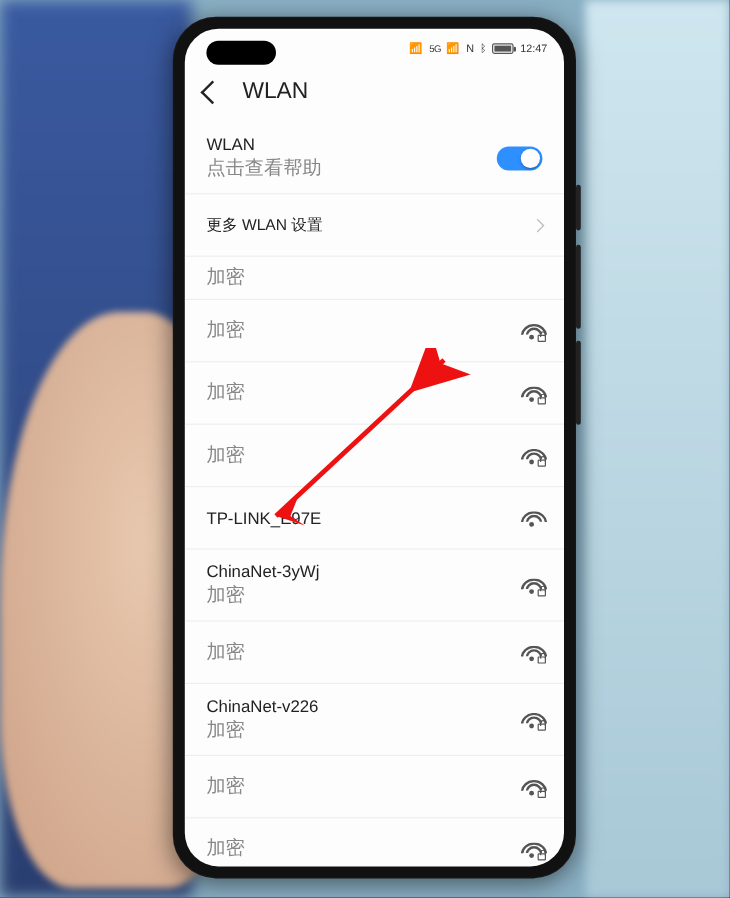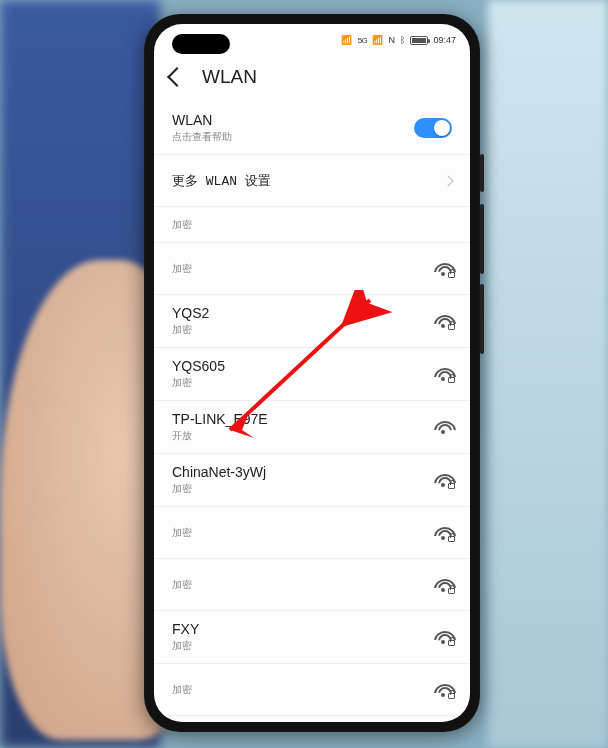--- a/index.html
+++ b/index.html
@@ -84,21 +84,21 @@
     padding: 10px 18px;
     border-bottom: 1px solid #eee;
     display: flex;
     align-items: center;
     position: relative;
     min-height: 52px;
   }
   .row.small { min-height: 36px; padding-top:6px; padding-bottom:6px; }
   .col { flex:1; display:flex; flex-direction:column; gap:2px; }
   .ssid { font-size: 14px; color:#222; }
-  .sub { font-size: 10px; color:#888; }
+  .sub { font-size: 16px; color:#888; }
   .chevron {
     width: 8px; height: 8px;
     border-right: 1.5px solid #bbb;
     border-bottom: 1.5px solid #bbb;
     transform: rotate(-45deg);
   }
   .toggle {
     width: 38px; height: 20px; background:#2e8fff; border-radius:10px; position:relative;
   }
   .toggle::after {
@@ -149,41 +149,41 @@
   <div class="screen">
     <div class="punch"></div>
 
     <div class="statusbar">
       <span class="sb-sig"></span>
       <span class="sb-nfc">5G</span>
       <span class="sb-sig"></span>
       <span>N</span>
       <span style="font-size:9px;">ᛒ</span>
       <span class="sb-batt"></span>
-      <span>09:47</span>
+      <span>12:47</span>
     </div>
 
     <div class="header">
       <div class="back-arrow"></div>
       <div class="title">WLAN</div>
     </div>
 
     <div class="list">
 
       <div class="row">
         <div class="col">
           <span class="ssid">WLAN</span>
           <span class="sub">点击查看帮助</span>
         </div>
         <div class="toggle"></div>
       </div>
 
       <div class="row">
         <div class="col">
-          <span class="ssid" style="font-size:13px;font-family:Liberation Mono, monospace;">更多 WLAN 设置</span>
+          <span class="ssid" style="font-size:13px;">更多 WLAN 设置</span>
         </div>
         <div class="chevron"></div>
       </div>
 
       <div class="row small">
         <div class="col">
           <span class="sub">加密</span>
         </div>
       </div>
 
@@ -192,42 +192,39 @@
             <div class="col">
               <span class="sub">加密</span>
             </div>
             <div class="wifi-ico">
               <div class="wifi-dot"></div>
               <div class="lock"></div>
             </div>
           </div>
           <div class="row">
             <div class="col">
-              <span class="ssid">YQS2</span>
-              <span class="sub">加密</span>
-            </div>
-            <div class="wifi-ico">
-              <div class="wifi-dot"></div>
-              <div class="lock"></div>
-            </div>
-          </div>
-          <div class="row">
-            <div class="col">
-              <span class="ssid">YQS605</span>
+              <span class="sub">加密</span>
+            </div>
+            <div class="wifi-ico">
+              <div class="wifi-dot"></div>
+              <div class="lock"></div>
+            </div>
+          </div>
+          <div class="row">
+            <div class="col">
               <span class="sub">加密</span>
             </div>
             <div class="wifi-ico">
               <div class="wifi-dot"></div>
               <div class="lock"></div>
             </div>
           </div>
           <div class="row">
             <div class="col">
               <span class="ssid">TP-LINK_E97E</span>
-              <span class="sub">开放</span>
             </div>
             <div class="wifi-ico">
               <div class="wifi-dot"></div>
             </div>
           </div>
           <div class="row">
             <div class="col">
               <span class="ssid">ChinaNet-3yWj</span>
               <span class="sub">加密</span>
             </div>
@@ -240,30 +237,30 @@
             <div class="col">
               <span class="sub">加密</span>
             </div>
             <div class="wifi-ico">
               <div class="wifi-dot"></div>
               <div class="lock"></div>
             </div>
           </div>
           <div class="row">
             <div class="col">
-              <span class="sub">加密</span>
-            </div>
-            <div class="wifi-ico">
-              <div class="wifi-dot"></div>
-              <div class="lock"></div>
-            </div>
-          </div>
-          <div class="row">
-            <div class="col">
-              <span class="ssid">FXY</span>
+              <span class="ssid">ChinaNet-v226</span>
+              <span class="sub">加密</span>
+            </div>
+            <div class="wifi-ico">
+              <div class="wifi-dot"></div>
+              <div class="lock"></div>
+            </div>
+          </div>
+          <div class="row">
+            <div class="col">
               <span class="sub">加密</span>
             </div>
             <div class="wifi-ico">
               <div class="wifi-dot"></div>
               <div class="lock"></div>
             </div>
           </div>
           <div class="row">
             <div class="col">
               <span class="sub">加密</span>

